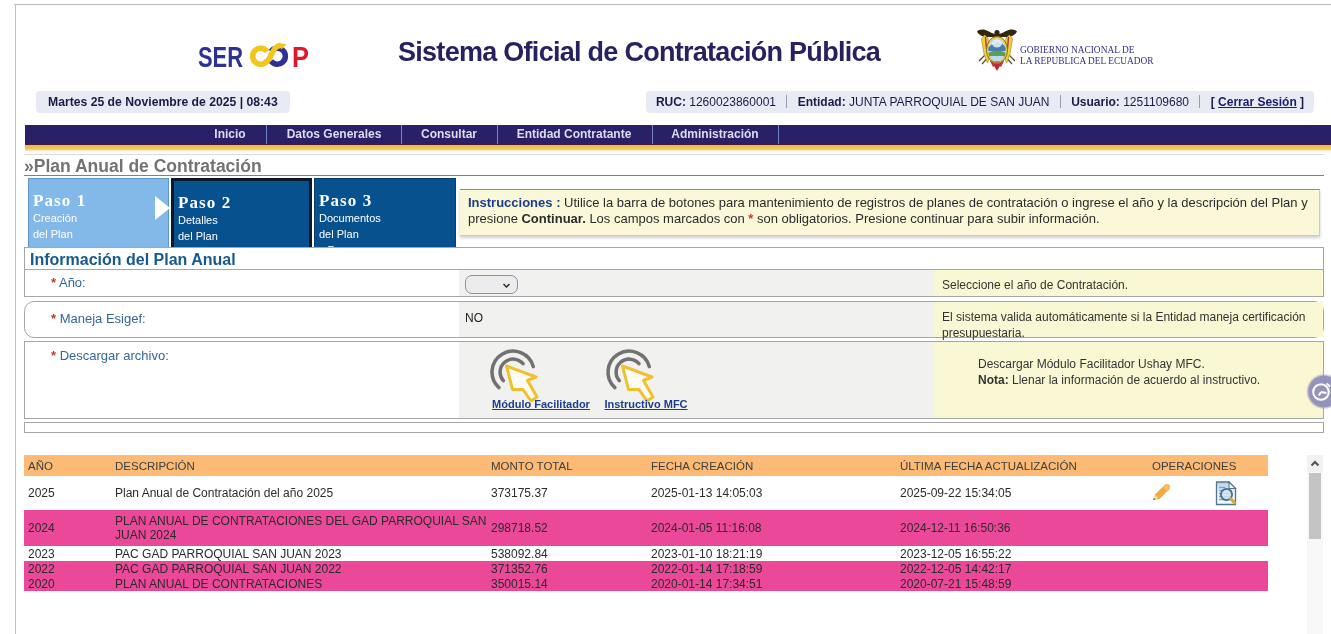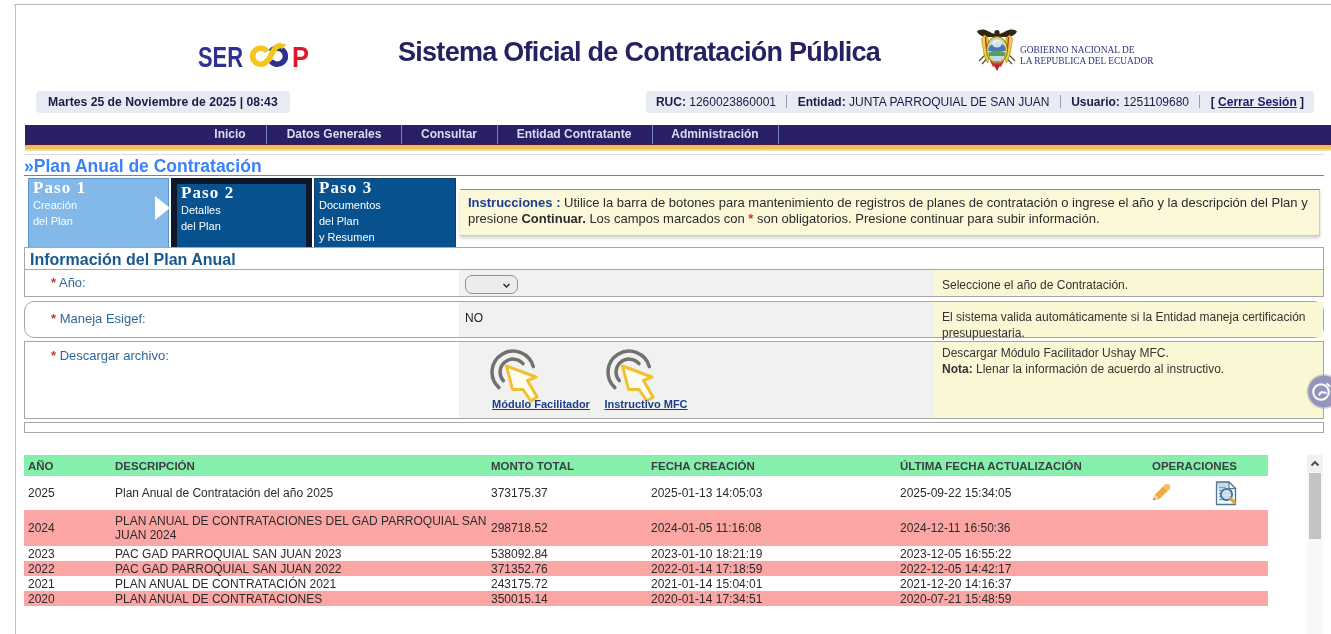--- a/index.html
+++ b/index.html
@@ -15,27 +15,27 @@
   border-radius:4px; font-size:12px; color:#1b1b46; text-align:center; }
 #rucbox b { font-weight:bold; }
 #rucbox .sep { display:inline-block; width:1px; height:13px; background:#9a9ab0; vertical-align:-2px; margin:0 7px; }
 #rucbox a { color:#1b1b6e; font-weight:bold; text-decoration:underline; }
 #nav { left:25px; top:125px; width:1306px; height:19px; background:#292068; }
 .navitem { position:absolute; top:0; height:19px; line-height:19px; color:#dcdcf0;
   font-size:12px; font-weight:bold; text-align:center; transform:translateX(-50%); }
 .navsep { position:absolute; top:0; height:19px; width:1px; background:#7585c4; }
 #goldline { left:25px; top:144px; width:1306px; height:6.5px;
   background:linear-gradient(#4d1a33 0%,#4d1a33 20%,#e8bc50 20%,#edc463 70%,#faf0cb 100%); }
-#crumb { left:24px; top:156px; font-size:17.5px; font-weight:bold; color:#3b82f6; }
+#crumb { left:24px; top:156px; font-size:17.5px; font-weight:bold; color:#737373; }
 #crumbline { left:24px; top:175px; width:1300px; border-top:1px solid #808080; }
-.paso { position:absolute; top:178px; height:80px; color:#fff; padding:0 4px 0; overflow:hidden; }
+.paso { position:absolute; top:178px; height:80px; color:#fff; padding:13px 4px 0; overflow:hidden; }
 .paso h3 { font-family:'Liberation Serif',serif; font-size:17px; line-height:17px; font-weight:bold; letter-spacing:1.1px; margin:0 0 1px; }
 .paso div { font-size:11px; line-height:16px; }
 #paso1 { left:28px; width:141px; background:#83b9e8; border:1px solid #5a96c8; }
-#paso2 { left:171px; width:141px; background:#07518f; border:6px solid #0f172a; }
+#paso2 { left:171px; width:141px; background:#07518f; border:3px solid #0f172a; }
 #paso3 { left:314px; width:142px; background:#07518f; border:1px solid #0a3f6e; }
 #arrow1 { left:155px; top:196px; width:0; height:0; border-left:15px solid #fff;
   border-top:12.5px solid transparent; border-bottom:12.5px solid transparent; }
 #instr { left:460px; top:189px; width:860px; height:47px; background:#faf8d8; box-shadow:0 2px 3px rgba(120,120,120,0.35);
   border-top:1px solid #8a8a8a; border-right:1px solid #cfcdb2; border-bottom:1px solid #cfcdb2;
   padding:5px 8px; font-size:13px; color:#2b2b2b; line-height:16px; }
 #instr b.t { color:#1c3d8f; }
 .red { color:#c0392b; font-weight:bold; }
 .fbox { position:absolute; left:24px; width:1300px; border:1px solid #a6a6a6; background:#fff; }
 .colmid { position:absolute; left:434px; top:0; bottom:0; width:475px; background:#f1f1ef; }
@@ -49,26 +49,26 @@
 #fselect { position:absolute; left:440px; top:27px; width:53px; height:19px; background:#ececef;
   border:1px solid #909095; border-radius:7px; }
 #fselect svg { position:absolute; right:6px; top:5px; }
 #fbox2 { top:301px; height:37px;border-radius:10px; }
 #fbox3 { top:341px; height:78px; }
 #fbox4 { top:422px; height:11px; }
 .clicklbl { position:absolute; font-size:11px; font-weight:bold; color:#1c3d8f;
   text-decoration:underline; text-align:center; transform:translateX(-50%); }
 #tablewrap { left:24px; top:455px; width:1244px; }
 table { border-collapse:collapse; width:1244px; font-size:12px; color:#2b2b2b; }
-th { background:#86efac; font-size:11.5px; font-weight:bold; color:#3c4043; text-align:left;
+th { background:#fdba74; font-size:11.5px; font-weight:normal; color:#3c4043; text-align:left;
   height:21px; padding:0 0 0 4px; }
 td { padding:0 0 0 4px; vertical-align:middle; }
 td:nth-child(2),th:nth-child(2) { padding-right:0; }
 td:nth-child(6) { padding-left:0; }
-tr.blue { background:#fca5a5; }
+tr.blue { background:#ec4899; }
 tr.r1 { height:34px; }
 tr.rs { height:15px; }
 tr.r2 { height:36px; }
 #scrollbar { left:1307px; top:455px; width:16px; height:179px; background:#f8f8f8; }
 #sbthumb { position:absolute; left:2px; top:18px; width:12px; height:66px; background:#c4c4c4; }
 </style>
 </head>
 <body>
 <div class="abs" id="topline"></div>
 <div class="abs" id="leftline"></div>
@@ -166,21 +166,21 @@
   <div class="colyel"></div>
   <div class="flabel" style="top:9px;"><span class="red">*</span> Maneja Esigef:</div>
   <div style="position:absolute; left:440px; top:9px; font-size:12px; color:#222;">NO</div>
   <div class="fhelp" style="top:7px;">El sistema valida automáticamente si la Entidad maneja certificación<br>presupuestaria.</div>
 </div>
 
 <div class="fbox" id="fbox3">
   <div class="colmid"></div>
   <div class="colyel"></div>
   <div class="flabel" style="top:6px;"><span class="red">*</span> Descargar archivo:</div>
-  <div class="fhelp" style="top:3px;">Descargar Módulo Facilitador Ushay MFC.<br><b>Nota:</b> Llenar la información de acuerdo al instructivo.</div>
+  <div class="fhelp" style="top:14px;margin-left:36px;">Descargar Módulo Facilitador Ushay MFC.<br><b>Nota:</b> Llenar la información de acuerdo al instructivo.</div>
 </div>
 
 <svg class="abs" style="left:487px; top:346px;" width="54" height="58" viewBox="0 0 54 58">
   <g fill="none" stroke="#717171" stroke-width="3.5" stroke-linecap="round">
     <path d="M 11.9 41.6 A 21 21 0 1 1 46.3 20.6"></path>
     <path d="M 16.3 34.7 A 13 13 0 1 1 36 17.6"></path>
   </g>
   <path d="M19.5 20 L49 31 L40.5 34.5 L50 51 L44 55 L36 43.5 L25.5 43.5 Z" fill="#fffdf2" stroke="#f0c030" stroke-width="3" stroke-linejoin="round"></path>
 </svg>
 <svg class="abs" style="left:603px; top:346px;" width="54" height="58" viewBox="0 0 54 58">
@@ -260,28 +260,20 @@
           <td></td>
         </tr>
   <tr class="rs blue">
           <td>2022</td>
           <td>PAC GAD PARROQUIAL SAN JUAN 2022</td>
           <td>371352.76</td>
           <td>2022-01-14 17:18:59</td>
           <td>2022-12-05 14:42:17</td>
           <td></td>
         </tr>
-  <tr class="rs">
-          <td>2021</td>
-          <td>PLAN ANUAL DE CONTRATACIÓN 2021</td>
-          <td>243175.72</td>
-          <td>2021-01-14 15:04:01</td>
-          <td>2021-12-20 14:16:37</td>
-          <td></td>
-        </tr>
   <tr class="rs blue">
           <td>2020</td>
           <td>PLAN ANUAL DE CONTRATACIONES</td>
           <td>350015.14</td>
           <td>2020-01-14 17:34:51</td>
           <td>2020-07-21 15:48:59</td>
           <td></td>
         </tr>
 </tbody>
     </table>

